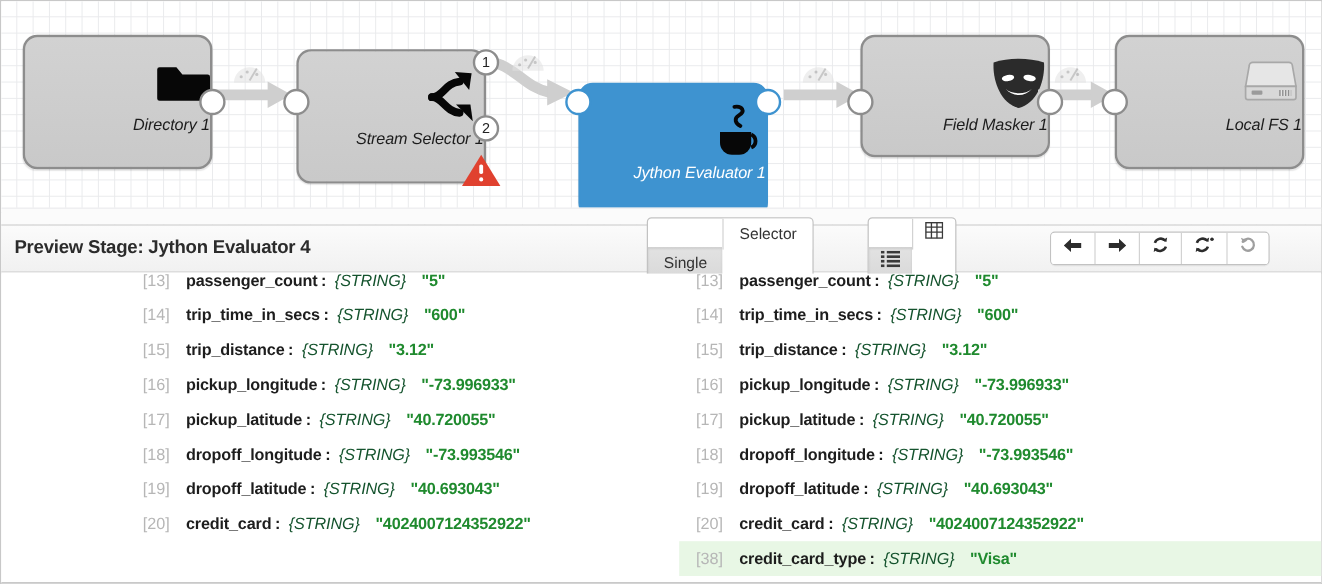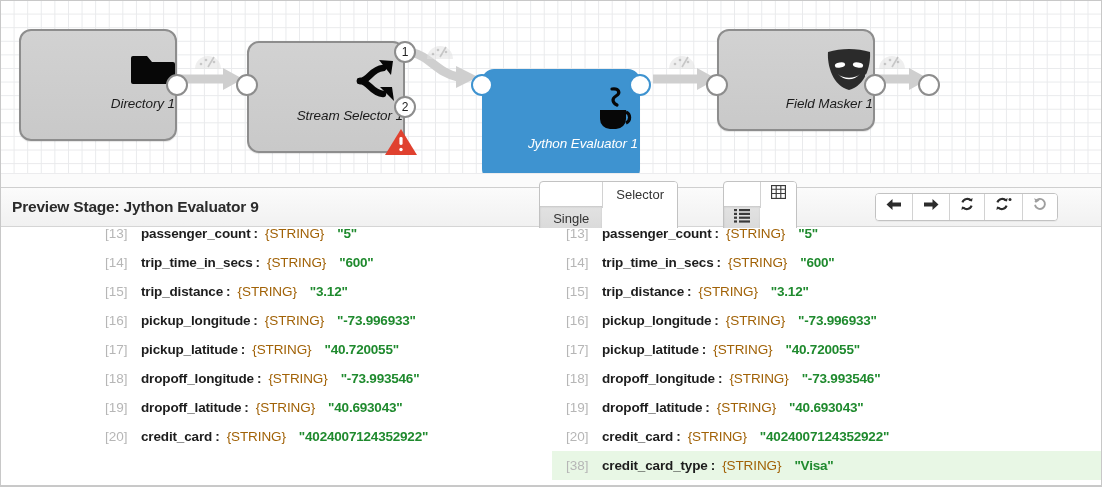--- a/index.html
+++ b/index.html
@@ -168,20 +168,21 @@
     height: 100%;
     overflow: hidden;
   }
   .panel.left  { width: 551px; }
   .panel.right { width: 551px; }
   .rows {
     position: absolute;
     left: 0;
     top: -9px;
     width: 100%;
+    padding-left: 14px;
   }
   .row {
     height: 29px;
     display: flex;
     align-items: center;
     padding-left: 104px;
     white-space: nowrap;
     font-size: 13.5px;
   }
   .panel.right .row { padding-left: 14px; }
@@ -193,23 +194,24 @@
     font-size: 13.5px;
   }
   .fname {
     color: #1d1d1d;
     font-weight: bold;
     letter-spacing: -0.15px;
     text-align: right;
   }
   .colon { color: #1d1d1d; font-weight: bold; margin: 0 2px 0 3px; }
   .ftype {
-    color: #a16207;
+    color: #14532d;
     margin-left: 5px;
     letter-spacing: -0.1px;
+    font-style: italic;
   }
   .fval {
     color: #1f8a2e;
     font-weight: bold;
     margin-left: 13px;
     letter-spacing: -0.2px;
   }
   .bottom-rule {
     position: absolute;
     left: 0; bottom: 0;
@@ -329,27 +331,42 @@
           <ellipse cx="15" cy="19" rx="5.2" ry="2.6" fill="#ffffff" transform="rotate(-10 15 19)"></ellipse>
           <ellipse cx="33" cy="19" rx="5.2" ry="2.6" fill="#ffffff" transform="rotate(10 33 19)"></ellipse>
           <path d="M13,28 C19,35 29,35 35,28 C30,33 18,33 13,28 Z" fill="#ffffff"></path>
         </svg>
       </div>
       <div class="stage-label">Field Masker 1</div>
     </div>
     <div class="port" style="left:705px; top:73px;"></div>
     <div class="port" style="left:863px; top:73px;"></div>
 
+    <div class="stage" style="left:928px; top:28px; width:158px; height:112px;">
+      <div class="stage-icon">
+        <svg width="52" height="42" viewBox="0 0 52 42">
+          <path d="M11,4 h30 a3,3 0 0 1 3,3 l3,17 h-42 l3,-17 a3,3 0 0 1 3,-3 z" fill="#e6e6e6" stroke="#a8a8a8" stroke-width="1.4"></path>
+          <path d="M5,24 h42 v9 a2,2 0 0 1 -2,2 h-38 a2,2 0 0 1 -2,-2 z" fill="#d8d8d8" stroke="#a8a8a8" stroke-width="1.4"></path>
+          <rect x="10" y="27.5" width="9" height="3.5" rx="1" fill="#9b9b9b"></rect>
+          <rect x="33" y="27" width="10" height="5" fill="#8f8f8f"></rect>
+          <rect x="34.2" y="27" width="1.2" height="5" fill="#e4e4e4"></rect>
+          <rect x="36.6" y="27" width="1.2" height="5" fill="#e4e4e4"></rect>
+          <rect x="39" y="27" width="1.2" height="5" fill="#e4e4e4"></rect>
+          <rect x="41.4" y="27" width="1.2" height="5" fill="#e4e4e4"></rect>
+        </svg>
+      </div>
+      <div class="stage-label">Local FS 1</div>
+    </div>
     <div class="port" style="left:917px; top:73px;"></div>
 
     <div class="canvas-fade"></div>
   </div>
 
   <div class="preview-bar">
-    <div class="preview-title">Preview Stage: Jython Evaluator 9</div>
+    <div class="preview-title">Preview Stage: Jython Evaluator 4</div>
     <div class="bar-spacer"></div>
 
     <div class="btn-group grp-toggle">
       <button class="btn active">Single</button>
       <button class="btn">Selector</button>
     </div>
 
     <div class="btn-group grp-view">
       <button class="btn icon-btn active">
         <span>

